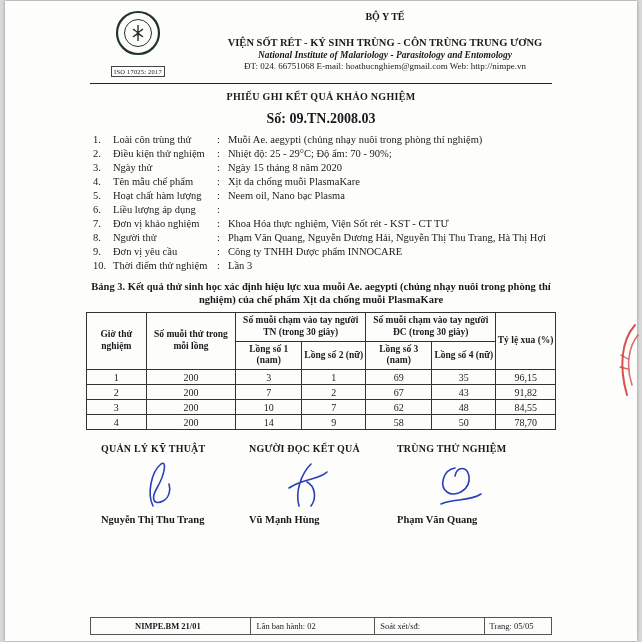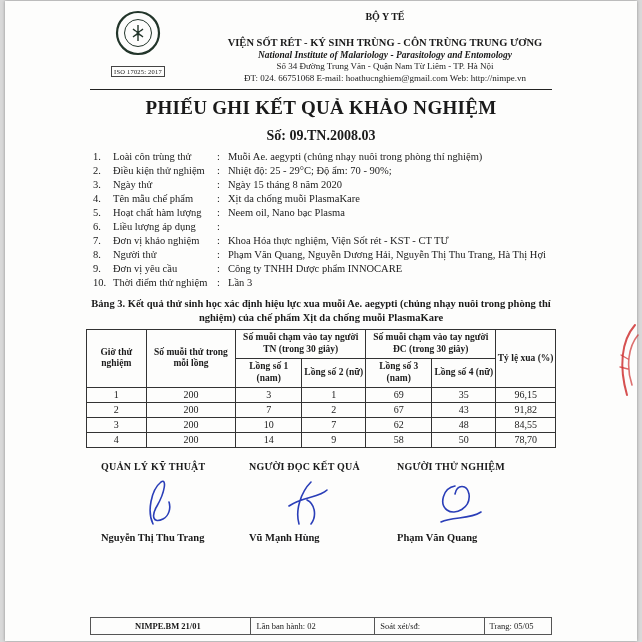--- a/index.html
+++ b/index.html
@@ -14,21 +14,21 @@
   .iso-box { display:inline-block; border:1px solid #444; font-size:6.5px; padding:1px 2px; margin-top:2px; letter-spacing:.2px; }
   .header-text { flex:1; text-align:center; line-height:1.28; padding-top:1px; }
   .h-ministry { font-size:10px; font-weight:bold; }
   .h-inst { font-size:10.5px; font-weight:bold;margin-top:12px; }
   .h-inst-en { font-size:9.5px; font-weight:bold; font-style:italic; }
   .h-addr { font-size:9px; }
   .h-contact { font-size:9px; }
   .hr { border-top:1.2px solid #222; margin:2px 85px 0; }
 
   
-  .title { text-align:center; font-size:19px; font-weight:bold; margin-top:7px; letter-spacing:.3px; }
+  .title { text-align:center; font-size:10px; font-weight:bold; margin-top:7px; letter-spacing:.3px; }
   .doc-no { text-align:center; font-size:14px; font-weight:bold; margin-top:9px; }
 
   
   .items { margin:6px 82px 0 88px; font-size:10.5px; }
   .item { display:grid; grid-template-columns:20px 104px 10px 1fr; line-height:1.33; align-items:start; }
   .item .lbl { white-space:nowrap; }
   .item .val { padding-left:1px; }
 
   
   .caption { margin:7px 72px 3px; text-align:center; font-weight:bold; font-size:10.5px; line-height:1.3; }
@@ -66,21 +66,20 @@
         <circle cx="23" cy="23" r="13.5" fill="none" stroke="#22352a" stroke-width="1"></circle>
         <path d="M23,15 L23,31 M18,19 C23,23 23,23 28,19 M18,27 C23,23 23,23 28,27" fill="none" stroke="#22352a" stroke-width="1.4"></path>
         <circle cx="23" cy="23" r="1.6" fill="#22352a"></circle>
       </svg>
       <div class="iso-box">ISO 17025: 2017</div>
     </div>
     <div class="header-text">
       <div class="h-ministry">BỘ Y TẾ</div>
       <div class="h-inst">VIỆN SỐT RÉT - KÝ SINH TRÙNG - CÔN TRÙNG TRUNG ƯƠNG</div>
       <div class="h-inst-en">National Institute of Malariology - Parasitology and Entomology</div>
-      <div class="h-addr">Số 34 Đường Trung Văn - Quận Nam Từ Liêm - TP. Hà Nội</div>
       <div class="h-contact">ĐT: 024. 66751068   E-mail: hoathucnghiem@gmail.com   Web: http://nimpe.vn</div>
     </div>
   </div>
   <div class="hr"></div>
 
   <div class="title">PHIẾU GHI KẾT QUẢ KHẢO NGHIỆM</div>
   <div class="doc-no">Số: 09.TN.2008.03</div>
 
   <div class="items">
     <div class="item">
@@ -223,21 +222,21 @@
     <div class="sig-col">
       <div class="sig-title">NGƯỜI ĐỌC KẾT QUẢ</div>
       <div class="sig-area">
         <svg width="120" height="56" viewBox="0 0 120 56">
           <path d="M62,8 C52,18 46,36 50,50 M40,32 C54,22 70,24 78,16 M58,26 C66,30 68,42 62,50" fill="none" stroke="#2a3eb8" stroke-width="1.6" stroke-linecap="round"></path>
         </svg>
       </div>
       <div class="sig-name">Vũ Mạnh Hùng</div>
     </div>
     <div class="sig-col">
-      <div class="sig-title">NGƯỜI THỬ NGHIỆM</div>
+      <div class="sig-title">TRÙNG THỬ NGHIỆM</div>
       <div class="sig-area">
         <svg width="120" height="56" viewBox="0 0 120 56">
           <path d="M58,12 C46,14 42,30 50,36 C58,42 74,34 72,20 C70,10 60,10 58,20 M44,48 C56,42 72,46 84,38" fill="none" stroke="#2a3eb8" stroke-width="1.6" stroke-linecap="round"></path>
         </svg>
       </div>
       <div class="sig-name">Phạm Văn Quang</div>
     </div>
   </div>
 
   <div class="footer">

